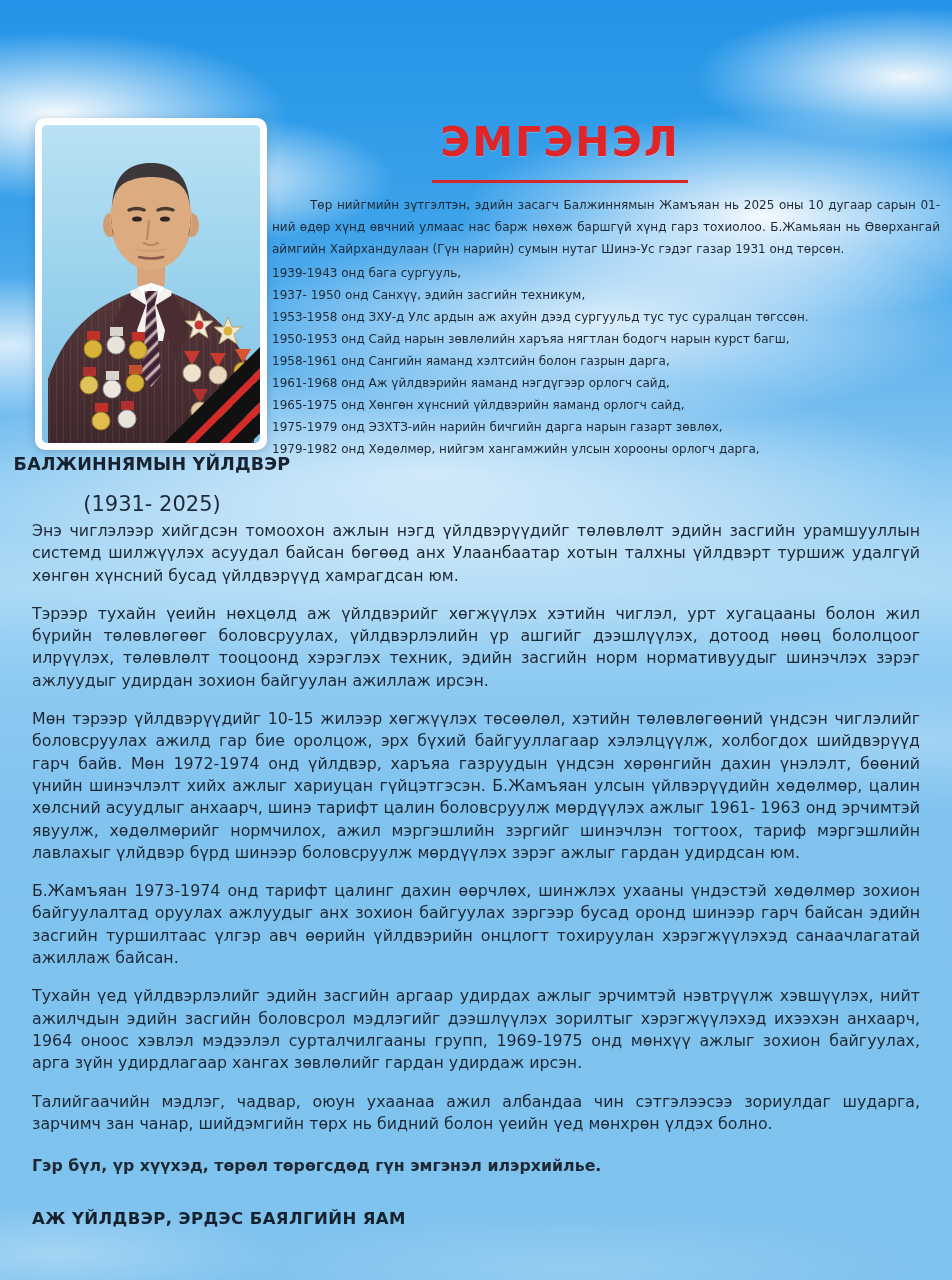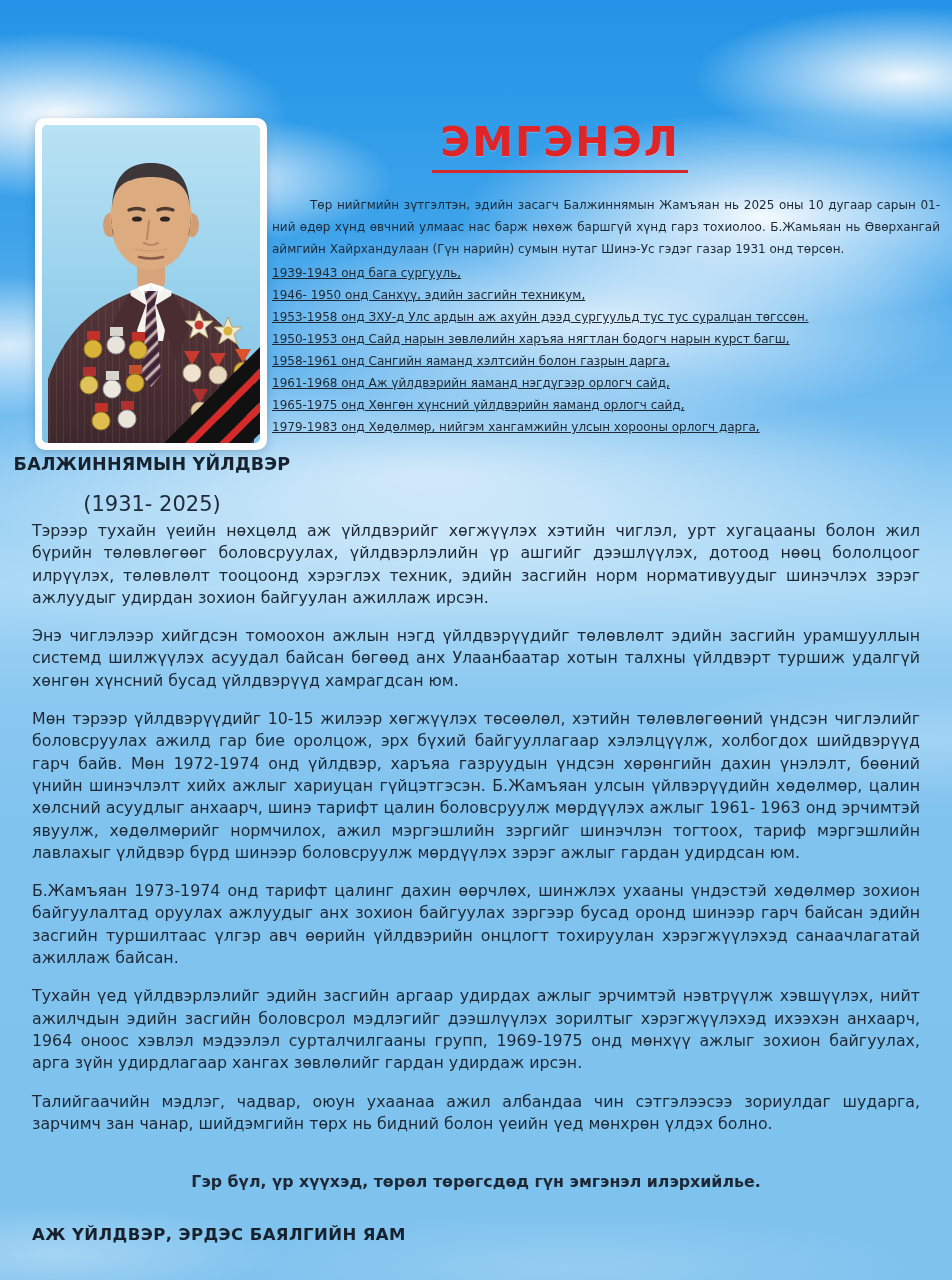--- a/index.html
+++ b/index.html
@@ -32,21 +32,21 @@
   }
   .title {
     position:absolute; top:118px; left:330px; width:460px;
     text-align:center;
   }
   .title span {
     display:inline-block;
     font-size:41px; font-weight:bold; letter-spacing:2px;
     color:#e02528;
     border-bottom:3px solid #d5282c;
-    padding:0 8px 4px 8px;
+    padding:0 8px 14px 8px;
     text-shadow:0 1px 0 rgba(255,255,255,.25);
   }
   .photo-frame {
     position:absolute; left:35px; top:118px;
     width:232px; height:332px;
     background:#fdfdfd;
     border-radius:10px;
     padding:7px;
     box-shadow:0 2px 10px rgba(20,70,110,.28);
   }
@@ -57,29 +57,29 @@
     text-align:center; line-height:1.25;
   }
   .caption .name { font-size:17.5px; font-weight:bold; color:#17222e; letter-spacing:.2px; }
   .caption .years { font-size:21px; color:#1e2a38; margin-top:15px; }
   .right-col {
     position:absolute; left:272px; top:194px; width:668px;
     font-size:12px; line-height:22px;
   }
   .right-col .intro { text-align:justify; text-indent:38px; }
   .timeline { list-style:none; margin-top:2px; }
-  .timeline li { white-space:nowrap;text-decoration:underline; }
+  .timeline li { white-space:nowrap; }
   .body-block {
     position:absolute; left:32px; top:520px; width:888px;
     font-size:15.8px; line-height:22.3px;
   }
   .body-block p { text-align:justify; margin-bottom:16px; }
   .condolence {
-    text-align:center; font-weight:bold; font-size:15.8px;
-    margin-top:36px;
+    text-align:left; font-weight:bold; font-size:15.8px;
+    margin-top:20px;
   }
   .signature {
     text-align:left; font-weight:bold; font-size:16.5px;
     letter-spacing:.4px; margin-top:31px; color:#16212d;
   }
 </style>
 </head>
 <body>
 
 <div class="page">
@@ -213,33 +213,34 @@
 
   <div class="caption">
     <div class="name">БАЛЖИННЯМЫН ҮЙЛДВЭР</div>
     <div class="years">(1931- 2025)</div>
   </div>
 
   <div class="right-col">
     <div class="intro">Төр нийгмийн зүтгэлтэн, эдийн засагч Балжиннямын Жамъяан нь 2025 оны 10 дугаар сарын 01-ний өдөр хүнд өвчний улмаас нас барж нөхөж баршгүй хүнд гарз тохиолоо. Б.Жамьяан нь Өвөрхангай аймгийн Хайрхандулаан (Гүн нарийн) сумын нутаг Шинэ-Ус гэдэг газар 1931 онд төрсөн.</div>
     <ul class="timeline">
       <li>1939-1943 онд бага сургууль,</li>
-      <li>1946- 1950 онд Санхүү, эдийн засгийн техникум,</li>
+      <li>1937- 1950 онд Санхүү, эдийн засгийн техникум,</li>
       <li>1953-1958 онд ЗХУ-д Улс ардын аж ахуйн дээд сургуульд тус тус суралцан төгссөн.</li>
       <li>1950-1953 онд Сайд нарын зөвлөлийн харъяа нягтлан бодогч нарын курст багш,</li>
       <li>1958-1961 онд Сангийн яаманд хэлтсийн болон газрын дарга,</li>
       <li>1961-1968 онд Аж үйлдвэрийн яаманд нэгдүгээр орлогч сайд,</li>
       <li>1965-1975 онд Хөнгөн хүнсний үйлдвэрийн яаманд орлогч сайд,</li>
-      <li>1979-1983 онд Хөдөлмөр, нийгэм хангамжийн улсын хорооны орлогч дарга,</li>
+      <li>1975-1979 онд ЭЗХТЗ-ийн нарийн бичгийн дарга нарын газарт зөвлөх,</li>
+      <li>1979-1982 онд Хөдөлмөр, нийгэм хангамжийн улсын хорооны орлогч дарга,</li>
     </ul>
   </div>
 
   <div class="body-block">
+    <p>Энэ чиглэлээр хийгдсэн томоохон ажлын нэгд үйлдвэрүүдийг төлөвлөлт эдийн засгийн урамшууллын системд шилжүүлэх асуудал байсан бөгөөд анх Улаанбаатар хотын талхны үйлдвэрт туршиж удалгүй хөнгөн хүнсний бусад үйлдвэрүүд хамрагдсан юм.</p>
     <p>Тэрээр тухайн үеийн нөхцөлд аж үйлдвэрийг хөгжүүлэх хэтийн чиглэл, урт хугацааны болон жил бүрийн төлөвлөгөөг боловсруулах, үйлдвэрлэлийн үр ашгийг дээшлүүлэх, дотоод нөөц бололцоог илрүүлэх, төлөвлөлт тооцоонд хэрэглэх техник, эдийн засгийн норм нормативуудыг шинэчлэх зэрэг ажлуудыг удирдан зохион байгуулан ажиллаж ирсэн.</p>
-    <p>Энэ чиглэлээр хийгдсэн томоохон ажлын нэгд үйлдвэрүүдийг төлөвлөлт эдийн засгийн урамшууллын системд шилжүүлэх асуудал байсан бөгөөд анх Улаанбаатар хотын талхны үйлдвэрт туршиж удалгүй хөнгөн хүнсний бусад үйлдвэрүүд хамрагдсан юм.</p>
     <p>Мөн тэрээр үйлдвэрүүдийг 10-15 жилээр хөгжүүлэх төсөөлөл, хэтийн төлөвлөгөөний үндсэн чиглэлийг боловсруулах ажилд гар бие оролцож, эрх бүхий байгууллагаар хэлэлцүүлж, холбогдох шийдвэрүүд гарч байв. Мөн 1972-1974 онд үйлдвэр, харъяа газруудын үндсэн хөрөнгийн дахин үнэлэлт, бөөний үнийн шинэчлэлт хийх ажлыг хариуцан гүйцэтгэсэн. Б.Жамъяан улсын үйлвэрүүдийн хөдөлмөр, цалин хөлсний асуудлыг анхаарч, шинэ тарифт цалин боловсруулж мөрдүүлэх ажлыг 1961- 1963 онд эрчимтэй явуулж, хөдөлмөрийг нормчилох, ажил мэргэшлийн зэргийг шинэчлэн тогтоох, тариф мэргэшлийн лавлахыг үлйдвэр бүрд шинээр боловсруулж мөрдүүлэх зэрэг ажлыг гардан удирдсан юм.</p>
     <p>Б.Жамъяан 1973-1974 онд тарифт цалинг дахин өөрчлөх, шинжлэх ухааны үндэстэй хөдөлмөр зохион байгуулалтад оруулах ажлуудыг анх зохион байгуулах зэргээр бусад оронд шинээр гарч байсан эдийн засгийн туршилтаас үлгэр авч өөрийн үйлдвэрийн онцлогт тохируулан хэрэгжүүлэхэд санаачлагатай ажиллаж байсан.</p>
     <p>Тухайн үед үйлдвэрлэлийг эдийн засгийн аргаар удирдах ажлыг эрчимтэй нэвтрүүлж хэвшүүлэх, нийт ажилчдын эдийн засгийн боловсрол мэдлэгийг дээшлүүлэх зорилтыг хэрэгжүүлэхэд ихээхэн анхаарч, 1964 оноос хэвлэл мэдээлэл сурталчилгааны групп, 1969-1975 онд мөнхүү ажлыг зохион байгуулах, арга зүйн удирдлагаар хангах зөвлөлийг гардан удирдаж ирсэн.</p>
     <p>Талийгаачийн мэдлэг, чадвар, оюун ухаанаа ажил албандаа чин сэтгэлээсээ зориулдаг шударга, зарчимч зан чанар, шийдэмгийн төрх нь бидний болон үеийн үед мөнхрөн үлдэх болно.</p>
     <div class="condolence">Гэр бүл, үр хүүхэд, төрөл төрөгсдөд гүн эмгэнэл илэрхийлье.</div>
     <div class="signature">АЖ ҮЙЛДВЭР, ЭРДЭС БАЯЛГИЙН ЯАМ</div>
   </div>
 </div>
 
 </body></html>

